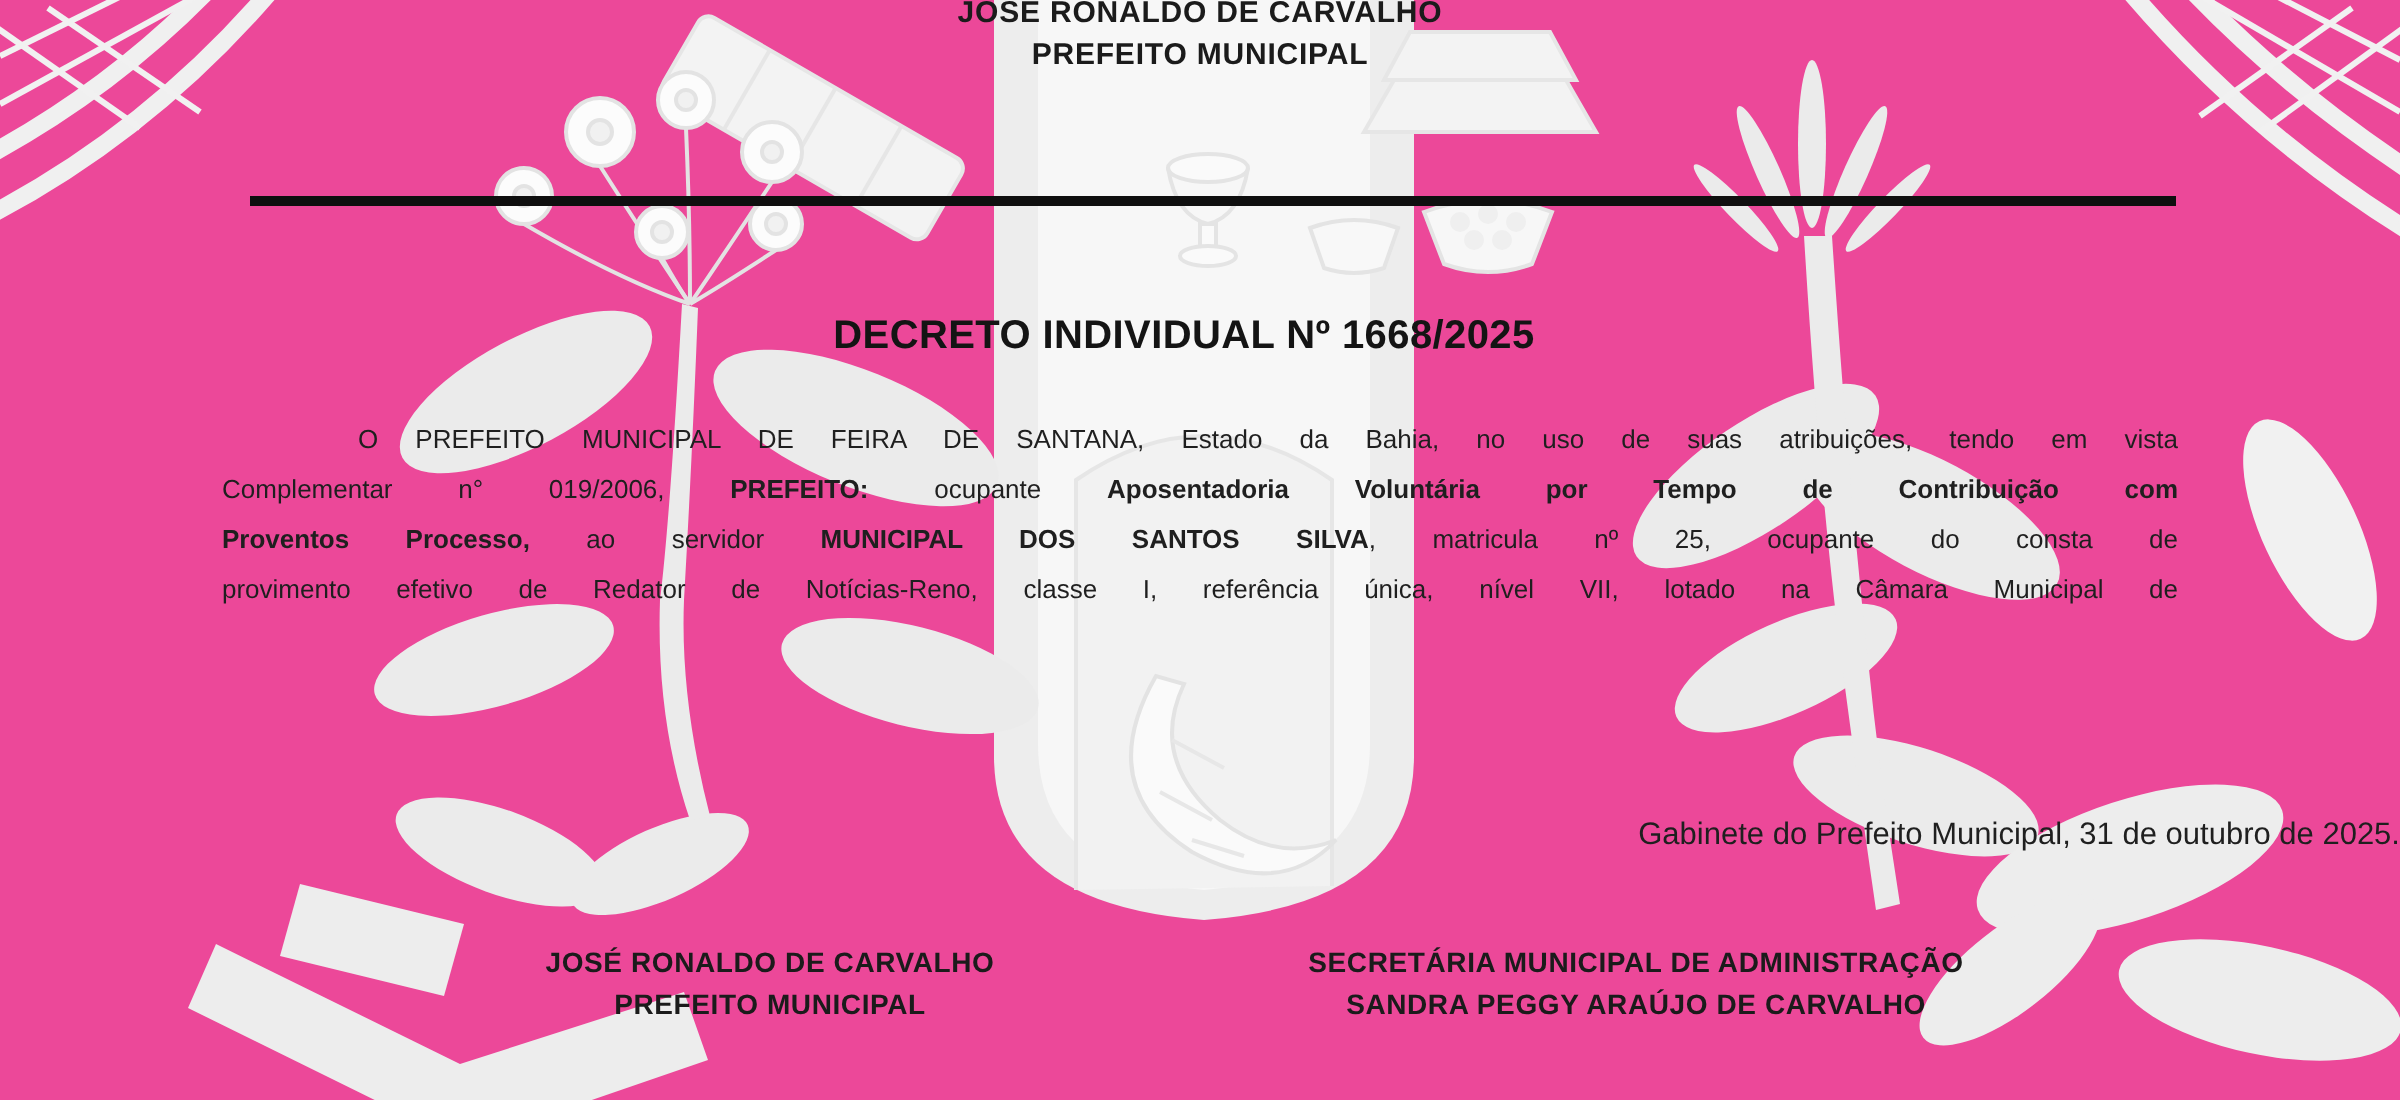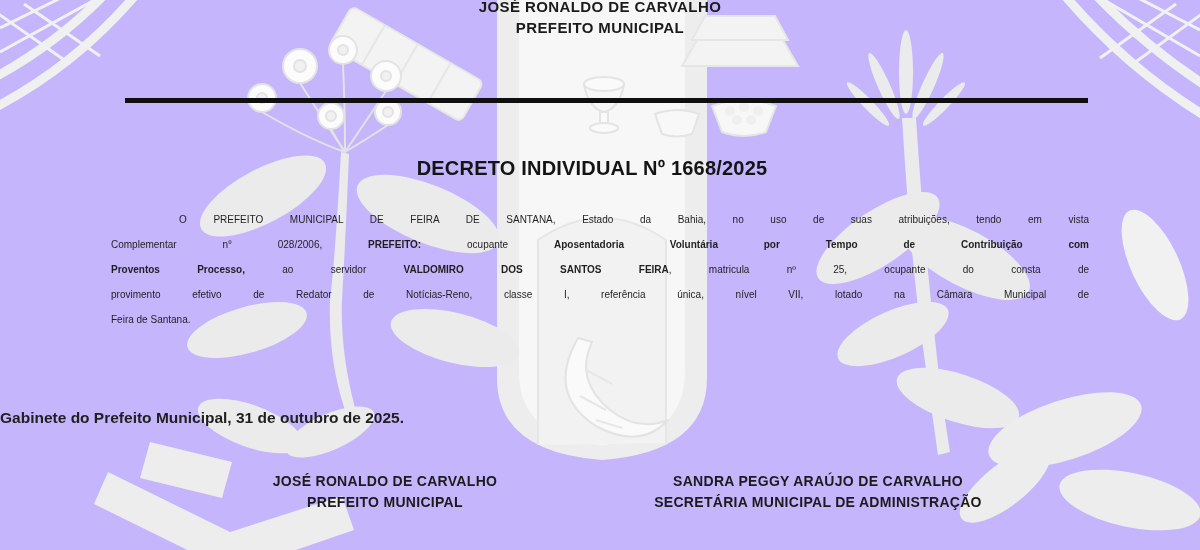--- a/index.html
+++ b/index.html
@@ -1,19 +1,19 @@
 <!DOCTYPE html>
 <html><head>
 <meta charset="utf-8">
 <style>
   html, body { margin: 0; padding: 0; background: #ffffff; }
   .page {
     position: relative;
     width: 1200px; height: 550px;
-    background: #c4b5fd;
+    background: #ec4899;
     overflow: hidden;
     font-family: "Liberation Sans", sans-serif;
     color: #1e1e1e;
   }
   .watermark {
     position: absolute; inset: 0; z-index: 0;
     pointer-events: none;
   }
   .content { position: absolute; inset: 0; z-index: 1; }
 
@@ -26,34 +26,34 @@
     position: absolute; top: 98px; left: 125px;
     width: 963px; height: 5px; background: #0f0f0f;
   }
   .title {
     position: absolute; top: 157px; left: 0; right: 16px;
     text-align: center; font-size: 20px; font-weight: 700;
     letter-spacing: 0.2px; color: #141414;
   }
   .body-block {
     position: absolute; top: 207px; left: 111px; width: 978px;
-    font-size: 10px; line-height: 25px; color: #1f1f1f;
+    font-size: 13px; line-height: 25px; color: #1f1f1f;
   }
   .body-line {
     text-align: justify;
     text-align-last: justify;
     -moz-text-align-last: justify;
     white-space: nowrap;
   }
   .body-line.first { text-indent: 68px; }
   .body-line.last { text-align-last: left; -moz-text-align-last: left; }
   .body-line .b { font-weight: 700; }
   .closing {
     position: absolute; top: 409px; left: 0; right: 0;
-    text-align: left; font-size: 15.5px; color: #1f1f1f; font-weight: bold;
+    text-align: right; font-size: 15.5px; color: #1f1f1f;
   }
   .sig {
     position: absolute; top: 471px; text-align: center;
     font-weight: 700; font-size: 14px; line-height: 21px;
     letter-spacing: 0.3px; color: #1b1b1b;
   }
   .sig.left  { left: 175px; width: 420px; }
   .sig.right { left: 600px; width: 436px; }
 </style>
 </head>
@@ -181,30 +181,29 @@
       <div>JOSÉ RONALDO DE CARVALHO</div>
       <div>PREFEITO MUNICIPAL</div>
     </div>
 
     <div class="divider"></div>
 
     <div class="title">DECRETO INDIVIDUAL Nº 1668/2025</div>
 
     <div class="body-block" id="body-lines">
         <div class="body-line first"><span>O PREFEITO MUNICIPAL DE FEIRA DE SANTANA, Estado da Bahia, no uso de suas atribuições, tendo em vista</span></div>
-        <div class="body-line"><span>Complementar n° 028/2006, </span><span class="b">PREFEITO:</span><span> ocupante </span><span class="b">Aposentadoria Voluntária por Tempo de Contribuição com</span></div>
-        <div class="body-line"><span class="b">Proventos Processo,</span><span> ao servidor </span><span class="b">VALDOMIRO DOS SANTOS FEIRA</span><span>, matricula nº 25, ocupante do consta de</span></div>
+        <div class="body-line"><span>Complementar n° 019/2006, </span><span class="b">PREFEITO:</span><span> ocupante </span><span class="b">Aposentadoria Voluntária por Tempo de Contribuição com</span></div>
+        <div class="body-line"><span class="b">Proventos Processo,</span><span> ao servidor </span><span class="b">MUNICIPAL DOS SANTOS SILVA</span><span>, matricula nº 25, ocupante do consta de</span></div>
         <div class="body-line"><span>provimento efetivo de Redator de Notícias-Reno, classe I, referência única, nível VII, lotado na Câmara Municipal de</span></div>
-        <div class="body-line last"><span>Feira de Santana.</span></div>
       </div>
 
     <div class="closing">Gabinete do Prefeito Municipal, 31 de outubro de 2025.</div>
 
     <div class="sig left">
       <div>JOSÉ RONALDO DE CARVALHO</div>
       <div>PREFEITO MUNICIPAL</div>
     </div>
     <div class="sig right">
+      <div>SECRETÁRIA MUNICIPAL DE ADMINISTRAÇÃO</div>
       <div>SANDRA PEGGY ARAÚJO DE CARVALHO</div>
-      <div>SECRETÁRIA MUNICIPAL DE ADMINISTRAÇÃO</div>
     </div>
   </div>
 </div>
 
 </body></html>

